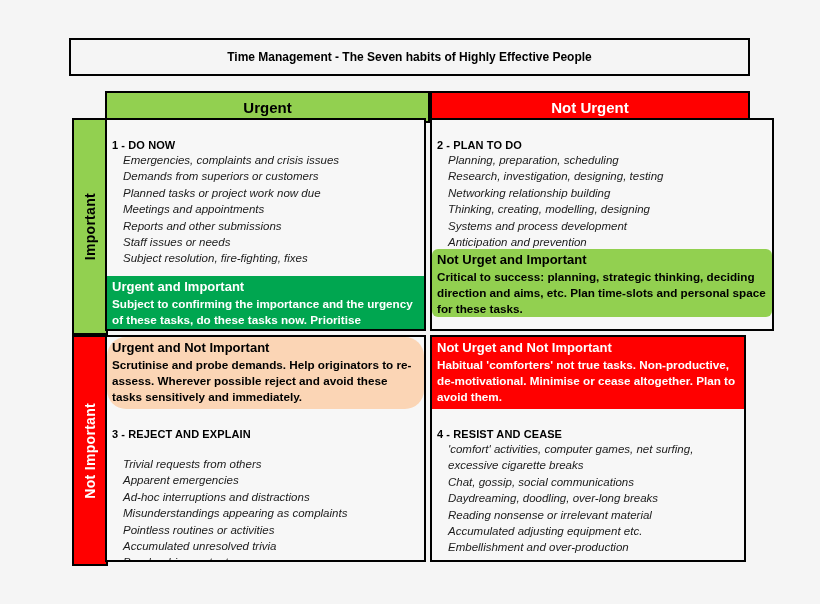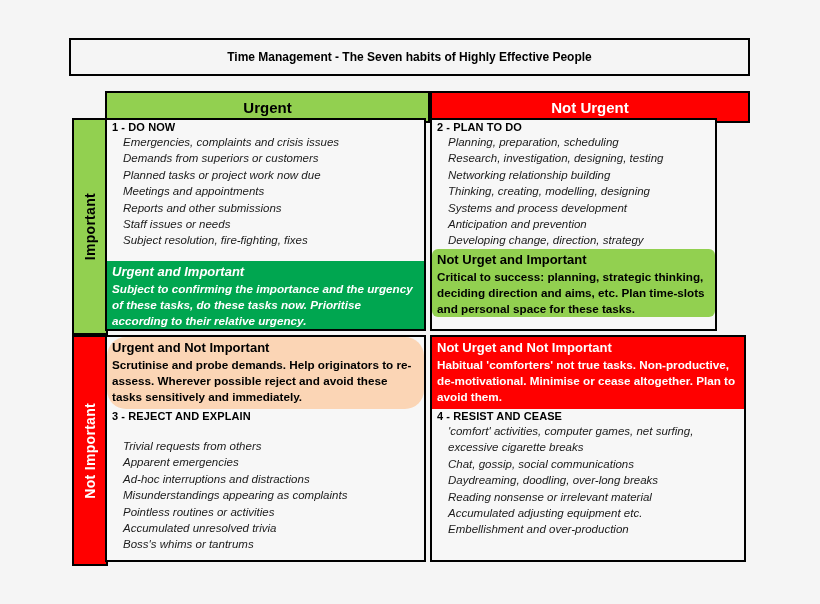--- a/index.html
+++ b/index.html
@@ -47,27 +47,27 @@
   .row-label.important span{color:#000;}
   .row-label.not-important{top:335px;height:227px;background:#ff0000;}
   .row-label.not-important span{color:#fff;}
 
   
   .quad{
     position:absolute;border:2px solid #000;background:#f7f7f7;
     box-sizing:border-box;overflow:hidden;
   }
   .quad.q1{left:105px;top:118px;width:321px;height:213px;}
-  .quad.q2{left:430px;top:118px;width:287px;height:213px;}
+  .quad.q2{left:430px;top:118px;width:344px;height:213px;}
   .quad.q3{left:105px;top:335px;width:321px;height:227px;}
   .quad.q4{left:430px;top:335px;width:316px;height:227px;}
 
   .q-heading{
     font-size:11px;font-weight:bold;color:#000;
-    padding:1px 0 1px 5px;letter-spacing:0.1px;
+    padding:19px 0 1px 5px;letter-spacing:0.1px;
   }
   .q-list{list-style:none;margin:0;padding:0 0 0 16px;}
   .q-list li{
     font-size:11.5px;font-style:italic;color:#1a1a1a;
     line-height:16.4px;white-space:nowrap;
   }
 
   
   .summary{
     padding:3px 6px 5px 5px;box-sizing:border-box;
@@ -81,21 +81,21 @@
   .summary.dark-green{background:#00a650;}
   .summary.dark-green .s-title,.summary.dark-green .s-body{color:#fff;}
   .summary.light-green{background:#92d050;}
   .summary.light-green .s-title,.summary.light-green .s-body{color:#000;}
   .summary.peach{background:#fbd5b5;border-radius:19px;}
   .summary.peach .s-title,.summary.peach .s-body{color:#000;}
   .summary.red{background:#ff0000;}
   .summary.red .s-title,.summary.red .s-body{color:#fff;}
 
   
-  .q1 .summary{position:absolute;left:0;right:0;bottom:0;height:68px;font-style:italic;}
+  .q1 .summary{position:absolute;left:0;right:0;bottom:0;height:53px;}
   .q2 .summary{position:absolute;left:0;right:0;bottom:12px;height:68px;border-radius:6px;}
   .q3 .summary{position:absolute;left:0;right:0;top:0;height:72px;}
   .q4 .summary{position:absolute;left:0;right:0;top:0;height:72px;}
   .q3 .lower,.q4 .lower{position:absolute;left:0;right:0;top:72px;bottom:0;}
   .q3 .q-list{padding-top:15px;}
   .q4 .q-list{padding-top:0px;}
 </style>
 </head>
 <body>
 

